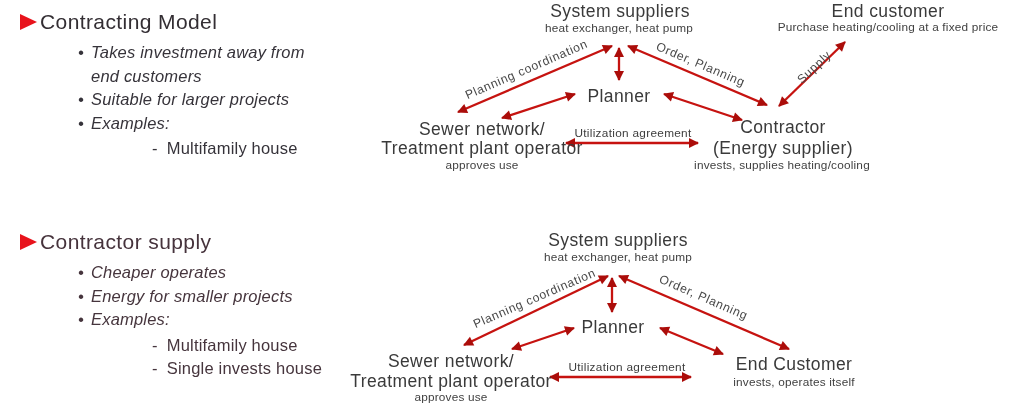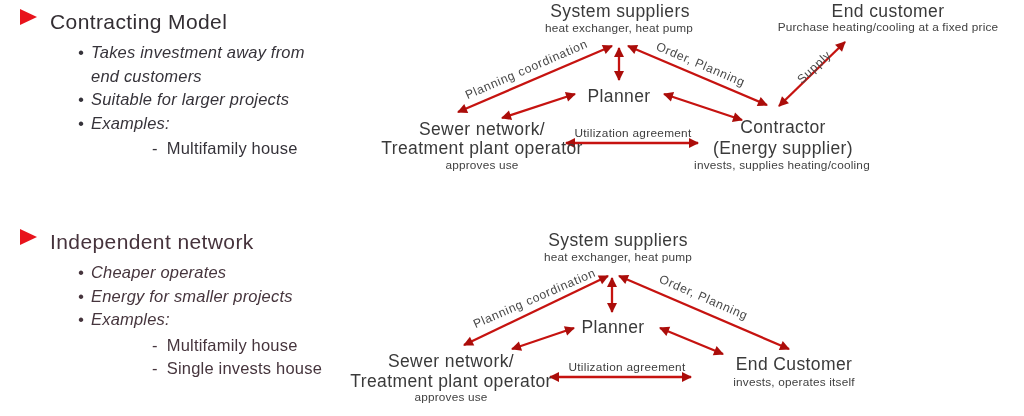--- a/index.html
+++ b/index.html
@@ -4,21 +4,21 @@
 <style>
   html,body{margin:0;padding:0;background:#ffffff;}
   .slide{
     position:relative;width:1024px;height:416px;background:#ffffff;overflow:hidden;
     font-family:"Liberation Sans","DejaVu Sans",sans-serif;
   }
   
   .section{position:absolute;left:20px;width:370px;}
   .sec1{top:9px;--ink:#36333a;--head:#332e33;}
   .sec2{top:229px;--ink:#46353d;--head:#46333c;}
-  .sec-header{display:flex;align-items:flex-start;gap:13px;height:26px;}
+  .sec-header{display:flex;align-items:center;gap:3px;height:26px;}
   .tri{width:17px;height:16px;background:#e8131c;clip-path:polygon(0 0,100% 50%,0 100%);flex:0 0 auto;}
   .sec-title{font-size:21px;font-weight:400;letter-spacing:.4px;color:var(--head);margin:0;line-height:26px;}
   ul.bullets{list-style:none;margin:6px 0 0 0;padding:0 0 0 58px;font-style:italic;}
   ul.bullets li{
     position:relative;padding-left:13px;font-size:16.5px;line-height:23.5px;
     letter-spacing:.2px;color:var(--ink);width:245px;
   }
   ul.bullets li::before{content:"\2022";position:absolute;left:0;top:0;color:var(--ink);}
   ul.examples{list-style:none;margin:2px 0 0 0;padding:0 0 0 132px;}
   ul.examples li{font-size:16.5px;line-height:23.5px;letter-spacing:.2px;color:var(--ink);}
@@ -50,21 +50,21 @@
       <li>Examples:</li>
     </ul>
     <ul class="examples">
       <li>Multifamily house</li>
     </ul>
   </section>
 
   <section class="section sec2">
     <div class="sec-header">
       <span class="tri"></span>
-      <h2 class="sec-title">Independent network</h2>
+      <h2 class="sec-title">Contractor supply</h2>
     </div>
     <ul class="bullets">
       <li>Cheaper operates</li>
       <li>Energy for smaller projects</li>
       <li>Examples:</li>
     </ul>
     <ul class="examples">
       <li>Multifamily house</li>
       <li>Single invests house</li>
     </ul>

